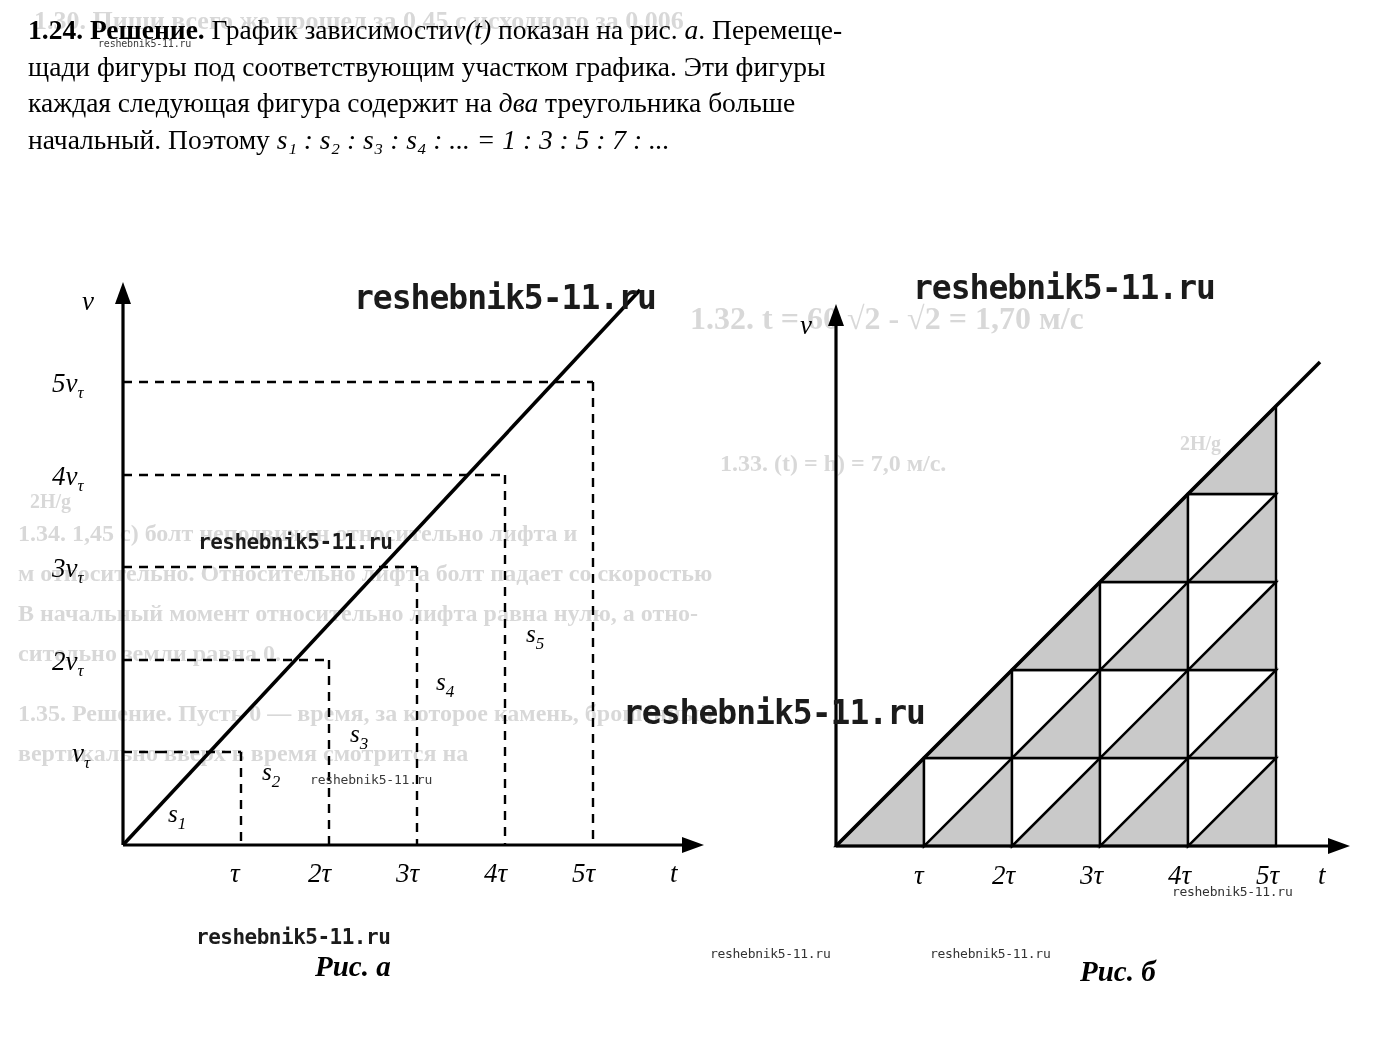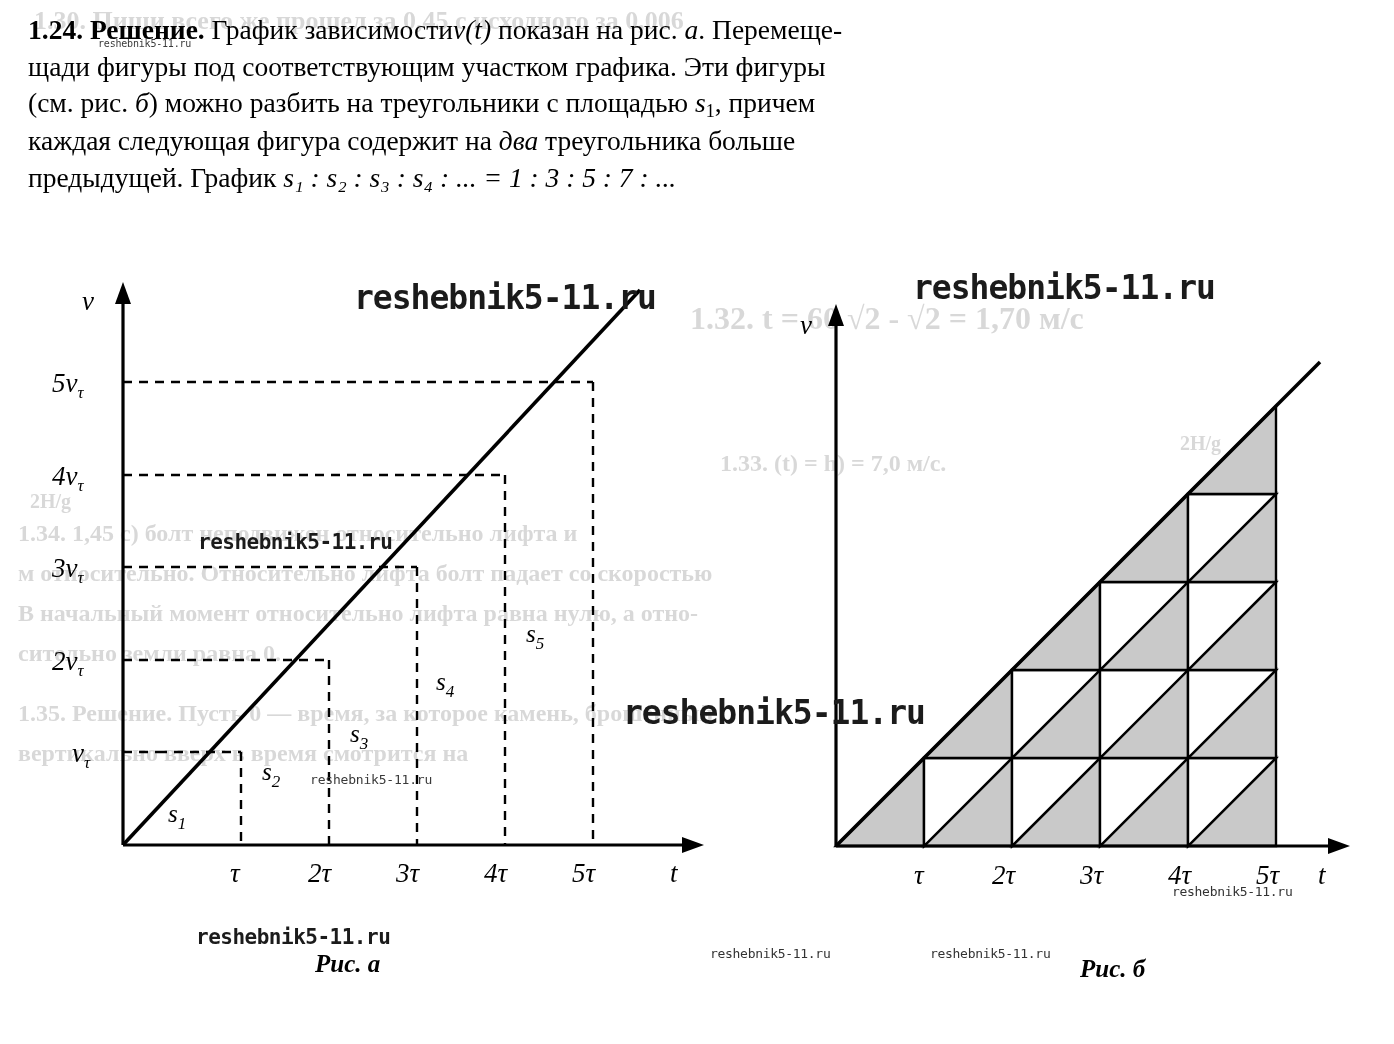--- a/index.html
+++ b/index.html
@@ -49,21 +49,21 @@
   .wm-big{font-size:33px;font-weight:bold;letter-spacing:-1px;}
   .wm-mid{font-size:21px;font-weight:bold;letter-spacing:-.5px;}
   .wm-sm{font-size:13px;letter-spacing:-.3px;color:#333;}
   .wm-xs{font-size:10px;letter-spacing:-.2px;color:#3a3a3a;}
 
   
   .fig{position:absolute;}
   .fig-cap{
     position:absolute;
     font-style:italic;font-weight:bold;
-    font-size:25px;
+    font-size:29px;
     font-family:"Liberation Serif", serif;
   }
   svg{display:block;}
   .axis{stroke:#000;stroke-width:3.2;fill:none;}
   .line{stroke:#000;stroke-width:3.6;fill:none;}
   .dash{stroke:#000;stroke-width:2.4;fill:none;stroke-dasharray:9 7;}
   .lbl{font-family:"Liberation Serif", serif;font-size:27px;font-style:italic;}
   .lbl-s{font-family:"Liberation Serif", serif;font-size:25px;font-style:italic;}
   .tick{font-family:"Liberation Serif", serif;font-size:27px;font-style:italic;}
 </style>
@@ -87,31 +87,26 @@
   <div class="solution">
     <p>
       <span class="num">1.24.</span>
       <b>Решение.</b>
       <span>График зависимости</span><span class="ital">v</span><span class="ital">(t)</span>
       <span>показан на рис.</span>
       <span class="ital">а</span><span>. Перемеще-</span>
     </p>
     <p>щади фигуры под соответствующим участком графика. Эти фигуры</p>
     <p>
-      <span>(см. рис.</span>
-      <span class="ital">б</span><span>) можно разбить на треугольники с площадью</span>
-      <span class="ital">s</span><span class="sub">1</span><span>, причем</span>
-    </p>
-    <p>
       <span>каждая следующая фигура содержит на</span>
       <span class="ital">два</span>
       <span>треугольника больше</span>
     </p>
     <p>
-      <span>предыдущей. График</span>
+      <span>начальный. Поэтому</span>
       <span class="ital">s₁ : s₂ : s₃ : s₄ : ... = 1 : 3 : 5 : 7 : ...</span>
     </p>
   </div>
 
   <div class="fig" style="left:40px;top:270px;">
     <svg width="680" height="620" viewBox="0 0 680 620">
 
       <path class="axis" d="M83,575 L83,25"></path>
       <path class="axis" d="M83,575 L650,575"></path>
       <polygon points="83,12 75,34 91,34"></polygon>

